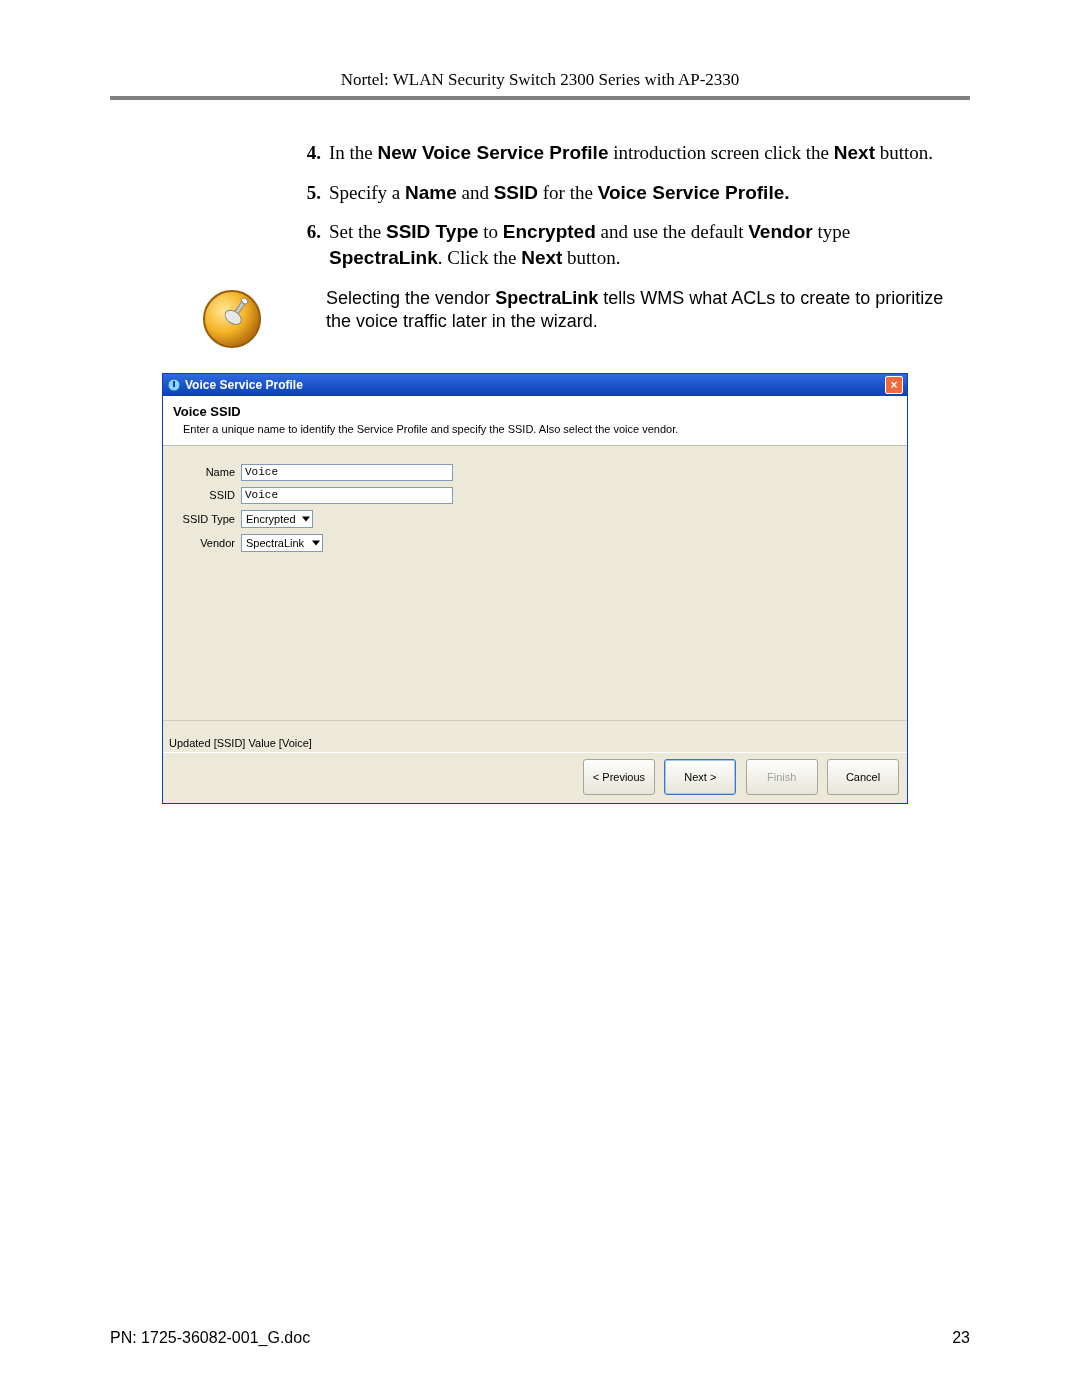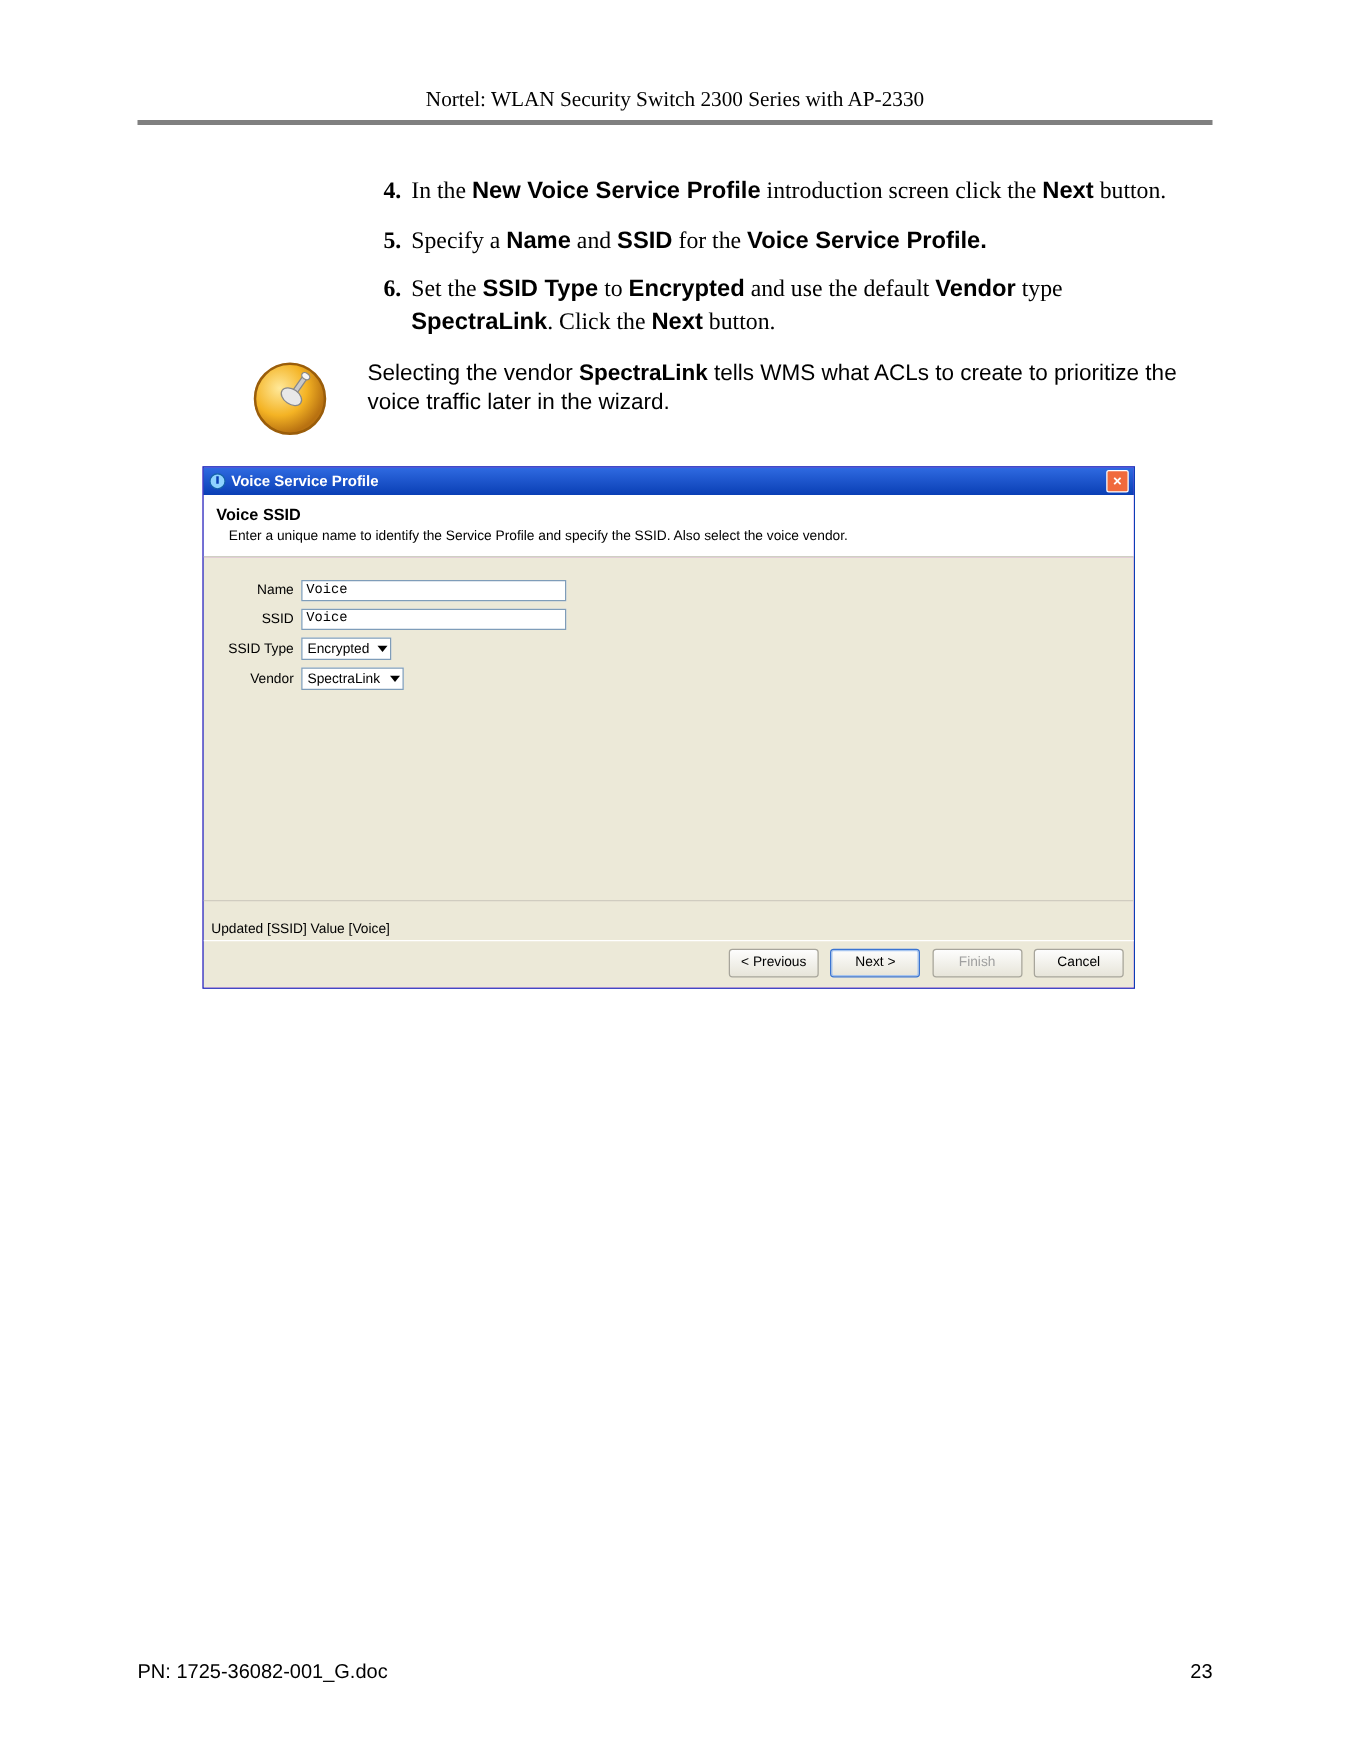--- a/index.html
+++ b/index.html
@@ -47,20 +47,21 @@
     flex: 1;
   }
   .step-body b, .note b, .header-row b {
     font-family: "Trebuchet MS", "Arial Narrow", Arial, sans-serif;
     font-weight: bold;
   }
   .note-row {
     display: flex;
     align-items: flex-start;
     margin: 16px 20px 22px 90px;
+    gap: 32px;
   }
   .note-icon {
     flex: 0 0 64px;
     height: 64px;
     margin-right: 30px;
     position: relative;
   }
   .note-icon svg { width: 64px; height: 64px; }
   .note {
     flex: 1;
@@ -70,21 +71,21 @@
   }
 
   
   .dialog {
     margin: 8px 52px 0 52px;
     width: 746px;
     border: 1px solid #0a3fb5;
     font-family: Tahoma, Arial, sans-serif;
     font-size: 12px;
     box-sizing: border-box;
-    background: #d946ef;
+    background: #f0abfc;
   }
   .titlebar {
     height: 22px;
     background: linear-gradient(to bottom, #2f6ae1 0%, #0a3fb5 100%);
     color: #fff;
     display: flex;
     align-items: center;
     padding: 0 4px 0 4px;
     font-size: 12px;
     font-weight: bold;
@@ -176,21 +177,21 @@
   }
   .button-row {
     background: #ece9d8;
     padding: 6px 8px 8px 8px;
     border-top: 1px solid #fff;
     text-align: right;
   }
   .win-btn {
     display: inline-block;
     min-width: 72px;
-    height: 23px;
+    height: 36px;
     font-family: Tahoma, Arial, sans-serif;
     font-size: 11px;
     padding: 0 8px;
     margin-left: 6px;
     background: linear-gradient(#fdfdfd,#e7e5d9);
     border: 1px solid #a7a59b;
     border-radius: 3px;
     color: #000;
     cursor: default;
     vertical-align: middle;

